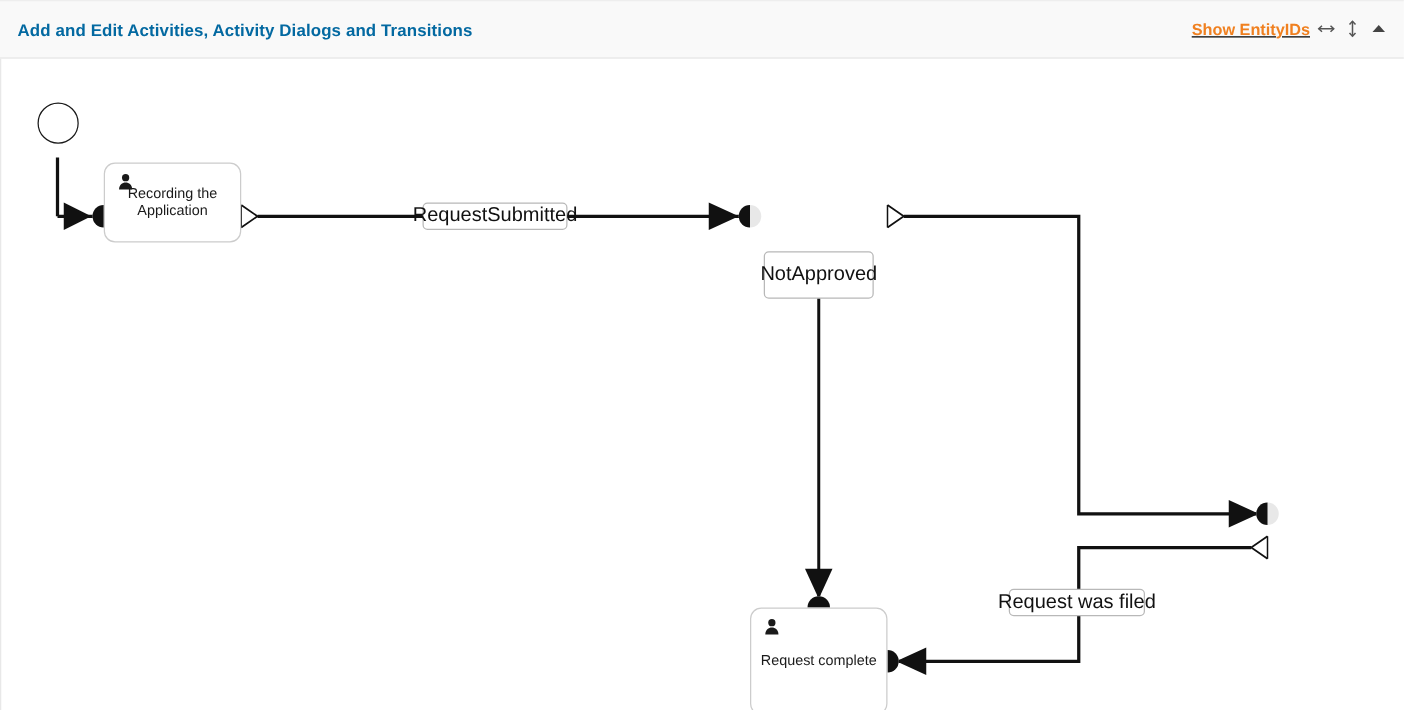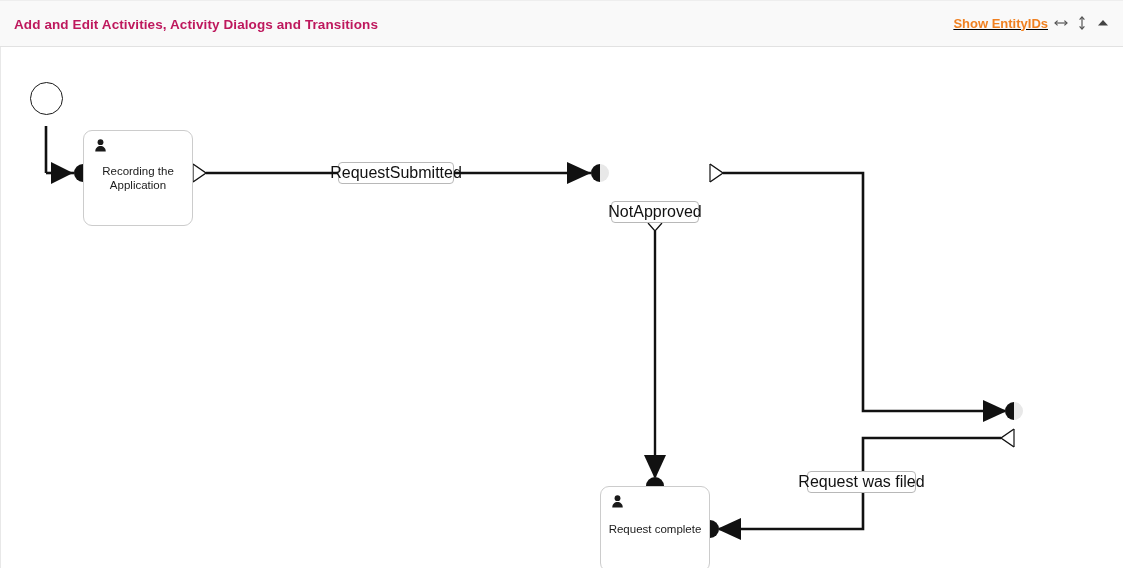--- a/index.html
+++ b/index.html
@@ -30,21 +30,21 @@
     border-bottom: 1px solid #e2e2e2;
     border-top: 1px solid #eeeeee;
     box-sizing: border-box;
   }
   .header-title {
     position: absolute;
     left: 14px;
     top: 16px;
     font-size: 13.5px;
     font-weight: bold;
-    color: #be185d;
+    color: #0369a1;
     letter-spacing: 0.1px;
     white-space: nowrap;
   }
   .header-right {
     position: absolute;
     right: 12px;
     top: 14px;
     display: flex;
     align-items: center;
     gap: 5px;
@@ -239,21 +239,21 @@
         <circle cx="654" cy="439" r="9" fill="#e8e8e8"></circle>
         <path d="M645,439 A9,9 0 0,1 663,439 Z" fill="#111"></path>
 
         <circle cx="709" cy="482" r="9" fill="#e8e8e8"></circle>
         <path d="M709,473 A9,9 0 0,1 709,491 Z" fill="#111"></path>
       </g>
     </svg>
 
     <div class="start-node" style="left:29px; top:35px;"></div>
 
-    <div class="node" style="left:82px; top:83px; width:110px; height:96px;">
+    <div class="node" style="left:82px; top:83px; width:110px; height:64px;">
       <span class="node-person">
         <svg width="15" height="15" viewBox="0 0 16 16">
           <circle cx="8" cy="4.4" r="3.1" fill="#1a1a1a"></circle>
           <path d="M2.4,14.5 C2.4,10.6 5.1,8.6 8,8.6 C10.9,8.6 13.6,10.6 13.6,14.5 Z" fill="#1a1a1a"></path>
         </svg>
       </span>
       <span class="node-label">Recording the
 Application</span>
     </div>
 
@@ -264,19 +264,19 @@
         <svg width="15" height="15" viewBox="0 0 16 16">
           <circle cx="8" cy="4.4" r="3.1" fill="#1a1a1a"></circle>
           <path d="M2.4,14.5 C2.4,10.6 5.1,8.6 8,8.6 C10.9,8.6 13.6,10.6 13.6,14.5 Z" fill="#1a1a1a"></path>
         </svg>
       </span>
       <span class="node-label">Request complete</span>
     </div>
 
     <div class="tlabel" style="left:337px; top:115px; width:116px; height:22px;">RequestSubmitted</div>
 
-    <div class="tlabel" style="left:610px; top:154px; width:88px; height:22px;">NotApproved</div>
+    <div class="tlabel" style="left:610px; top:154px; width:88px; height:38px;">NotApproved</div>
 
 
     <div class="tlabel" style="left:806px; top:424px; width:109px; height:22px;">Request was filed</div>
 
   </div>
 </div>
 
 </body></html>

